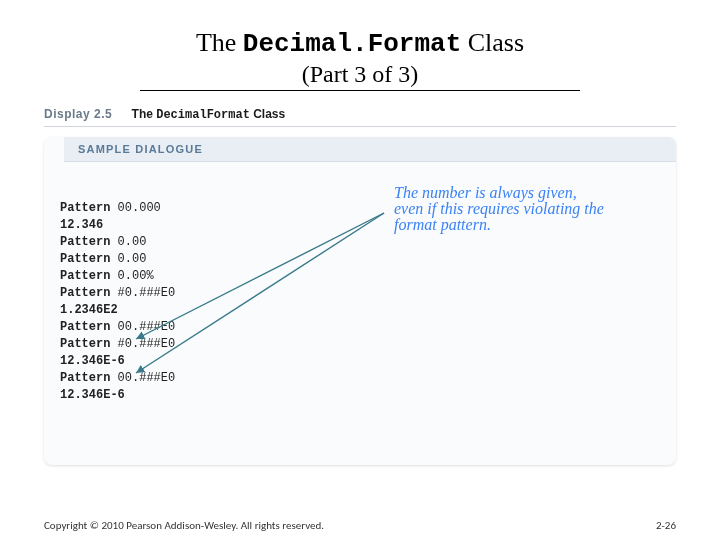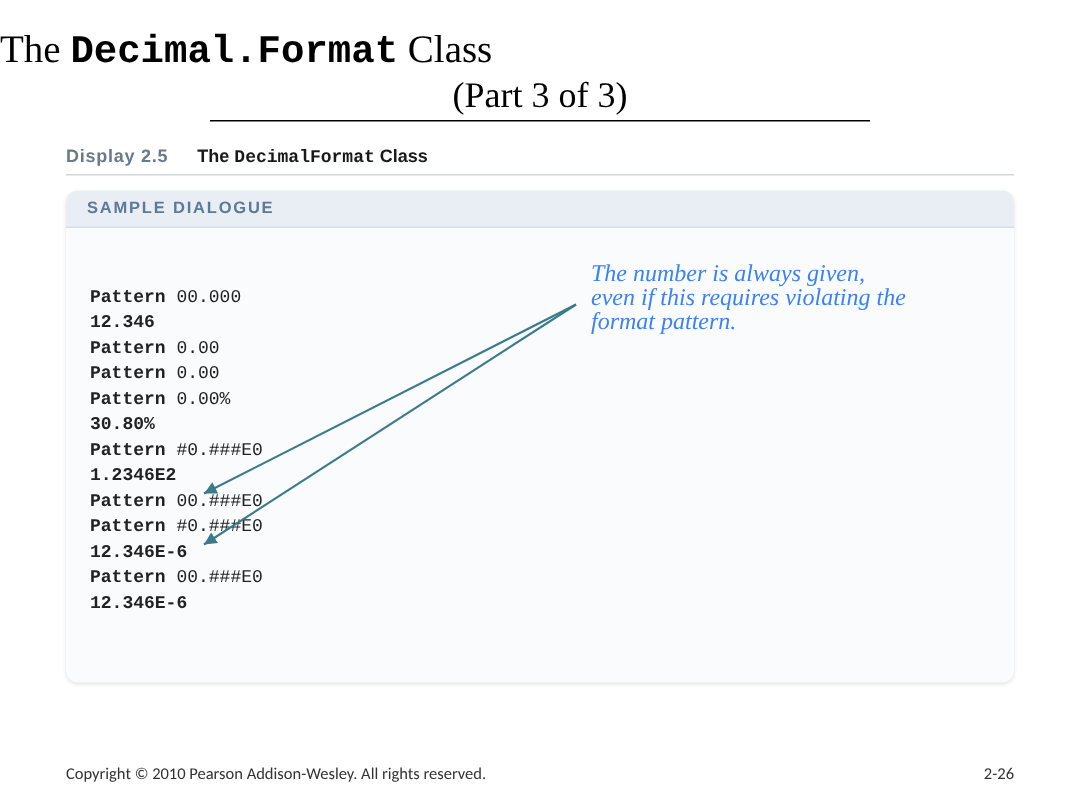--- a/index.html
+++ b/index.html
@@ -1,26 +1,26 @@
 <!DOCTYPE html>
 <html><head>
 <meta charset="utf-8">
 <style>
   * { box-sizing: border-box; margin: 0; padding: 0; }
   html, body { width: 720px; height: 540px; background: #fff; font-family: Georgia, 'Times New Roman', serif; }
   .slide { width: 720px; height: 540px; position: relative; }
-  .title { text-align: left; padding-top: 18px; font-size: 26px; font-weight: 400; color: #000; }
+  .title { text-align: center; padding-top: 18px; font-size: 26px; font-weight: 400; color: #000; margin-top: 10px; }
   .title .codeword { font-family: 'Courier New', monospace; font-weight: bold; }
   .subtitle { text-align: center; font-size: 24px; font-weight: 400; color: #000; margin-top: 2px; border-bottom: 1px solid #000; padding-bottom: 2px; margin-left: 140px; margin-right: 140px; }
   .display-bar { margin: 16px 44px 0 44px; padding-bottom: 4px; border-bottom: 1px solid #d0d6dc; font-family: Verdana, Arial, sans-serif; font-size: 12px; }
   .display-bar .dlabel { color: #6b7a8a; font-weight: 700; letter-spacing: 0.5px; margin-right: 16px; }
   .display-bar .dtext { color: #1a1a1a; font-weight: 700; }
   .display-bar .dtext .mono { font-family: 'Courier New', monospace; }
   .panel { margin: 10px 44px 0 44px; background: #f9fbfc; border-radius: 8px; box-shadow: 0 1px 3px rgba(0,0,0,0.12); overflow: hidden; height: 328px; position:relative;}
-  .panel-header { background: #e8eef3; color: #5a7a9a; font-family: Verdana, Arial, sans-serif; font-size: 11px; font-weight: 700; letter-spacing: 1.2px; padding: 6px 14px; border-bottom: 1px solid #d8e0e6; }
+  .panel-header { background: #e8eef3; color: #5a7a9a; font-family: Verdana, Arial, sans-serif; font-size: 11px; font-weight: 700; letter-spacing: 1.2px; padding: 6px 14px; border-bottom: 1px solid #d8e0e6; margin-left: 20px; }
   .panel-body { padding: 14px 16px; font-size: 0; margin-top: 24px; }
   .out-line { font-family: 'Courier New', monospace; font-size: 12px; line-height: 17px; color: #222; white-space: pre; }
   .out-line .lbl { font-weight: 700; }
   .out-line .arg { font-weight: 400; }
   .out-line .val { font-weight: 700; text-align: center; }
   .annotation { position: absolute; left: 350px; top: 48px; width: 210px; font-family: 'Comic Sans MS', 'Chalkboard SE', cursive; font-size: 16px; line-height: 16px; color: #3b82f6; font-style: italic; }
   .arrows { position: absolute; left: 88px; top: 58px; pointer-events: none; }
   .footer { position: absolute; left: 44px; bottom: 18px; right: 44px; font-family: Calibri, Arial, sans-serif; font-size: 11px; color: #333; }
   .footer .pageno { position: absolute; right: 0; bottom: 0; color: #333; }
 </style>
@@ -41,21 +41,20 @@
 </div>
 
 <div class="panel">
   <div class="panel-header">SAMPLE DIALOGUE</div>
   <div class="panel-body">
     <div class="out-line"><span class="lbl">Pattern </span><span class="arg">00.000</span></div>
     <div class="out-line"><span class="val">12.346</span></div>
     <div class="out-line"><span class="lbl">Pattern </span><span class="arg">0.00</span></div>
     <div class="out-line"><span class="lbl">Pattern </span><span class="arg">0.00</span></div>
     <div class="out-line"><span class="lbl">Pattern </span><span class="arg">0.00%</span></div>
-    <div class="out-line"><span class="val">30.80%</span></div>
     <div class="out-line"><span class="lbl">Pattern </span><span class="arg">#0.###E0</span></div>
     <div class="out-line"><span class="val">1.2346E2</span></div>
     <div class="out-line"><span class="lbl">Pattern </span><span class="arg">00.###E0</span></div>
     <div class="out-line"><span class="lbl">Pattern </span><span class="arg">#0.###E0</span></div>
     <div class="out-line"><span class="val">12.346E-6</span></div>
     <div class="out-line"><span class="lbl">Pattern </span><span class="arg">00.###E0</span></div>
     <div class="out-line"><span class="val">12.346E-6</span></div>
   </div>
 
   <svg class="arrows" width="260" height="200">

